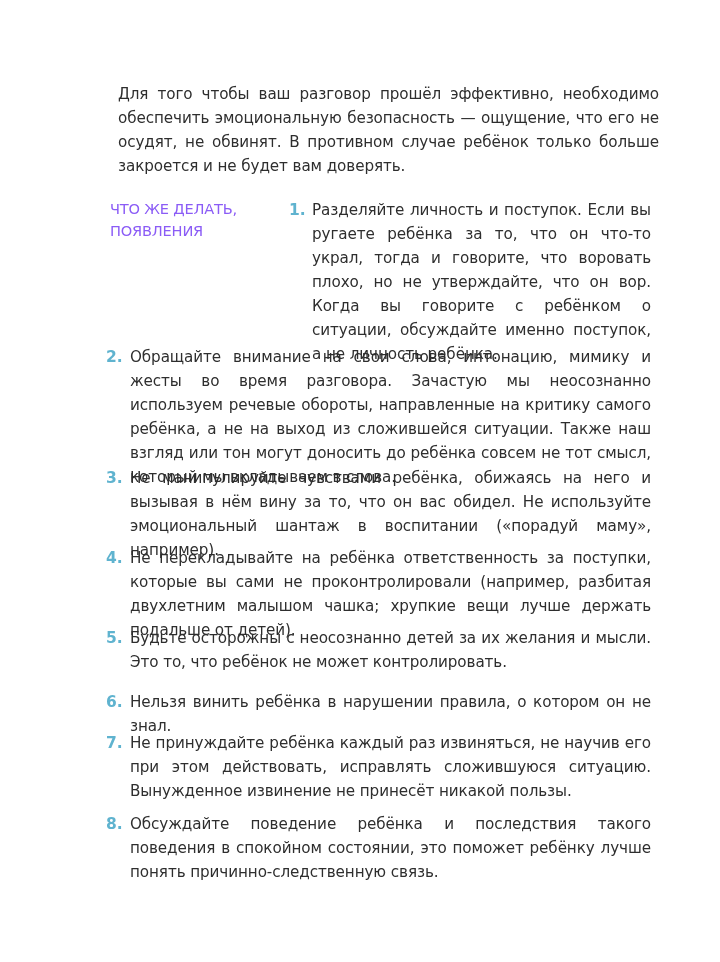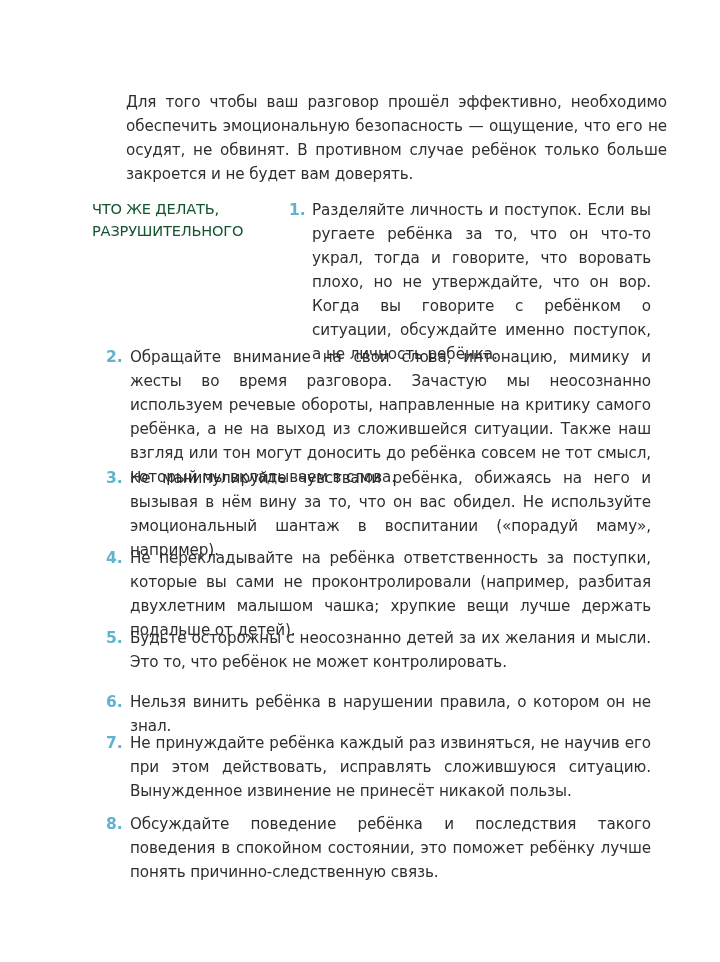--- a/index.html
+++ b/index.html
@@ -7,22 +7,22 @@
     width: 720px; height: 962px; background: #ffffff; position: relative; overflow: hidden;
     font-family: "DejaVu Sans", sans-serif; color: #2b2b2b;
   }
   .page { position: absolute; left: 0; top: 0; width: 720px; height: 962px; }
   .intro {
     position: absolute; left: 110px; top: 74px; width: 541px;
     font-size: 15.2px; line-height: 24px; text-align: justify; letter-spacing: -0.1px;
     color: #2e2e2e;
   }
   .sidebar-q {
-    position: absolute; left: 92px; top: 198px; width: 160px;
-    font-size: 14.6px; line-height: 21.5px; color: #14532d; text-transform: uppercase;
+    position: absolute; left: 110px; top: 198px; width: 160px;
+    font-size: 14.6px; line-height: 21.5px; color: #8b5cf6; text-transform: uppercase;
     letter-spacing: -0.2px;
   }
   .item {
     position: absolute; font-size: 15.2px; line-height: 24px; text-align: justify;
     color: #2e2e2e; letter-spacing: -0.1px;
   }
   .num {
     position: absolute; left: -24px; top: 0; font-weight: bold; color: #5fb3cf;
     font-size: 15.5px;
   }
@@ -33,25 +33,25 @@
   .item5 { left: 130px; top: 626px; width: 521px; }
   .item6 { left: 130px; top: 690px; width: 521px; }
   .item7 { left: 130px; top: 731px; width: 521px; }
   .item8 { left: 130px; top: 812px; width: 521px; }
   .item1 .num { left: -23px; }
 </style>
 </head>
 <body>
 
 <div class="page">
-  <p class="intro" style="margin:16px">Для того чтобы ваш разговор прошёл эффективно, необходимо обеспечить эмоциональную безопасность — ощущение, что его не осудят, не обвинят. В противном случае ребёнок только больше закроется и не будет вам доверять.</p>
+  <p class="intro" style="margin:8px">Для того чтобы ваш разговор прошёл эффективно, необходимо обеспечить эмоциональную безопасность — ощущение, что его не осудят, не обвинят. В противном случае ребёнок только больше закроется и не будет вам доверять.</p>
 
   <div class="sidebar-q">
     <div>ЧТО ЖЕ ДЕЛАТЬ,</div>
-    <div>РАЗРУШИТЕЛЬНОГО</div>
+    <div>ПОЯВЛЕНИЯ</div>
   </div>
 
   <div class="item item1">
     <span class="num">1.</span>
     <span>Разделяйте личность и поступок. Если вы ругаете ребёнка за то, что он что-то украл, тогда и говорите, что воровать плохо, но не утверждайте, что он вор. Когда вы говорите с ребёнком о ситуации, обсуждайте именно поступок, а не личность ребёнка.</span>
   </div>
   <div class="item item2">
     <span class="num">2.</span>
     <span>Обращайте внимание на свои слова, интонацию, мимику и жесты во время разговора. Зачастую мы неосознанно используем речевые обороты, направленные на критику самого ребёнка, а не на выход из сложившейся ситуации. Также наш взгляд или тон могут доносить до ребёнка совсем не тот смысл, который мы вкладываем в слова.</span>
   </div>

